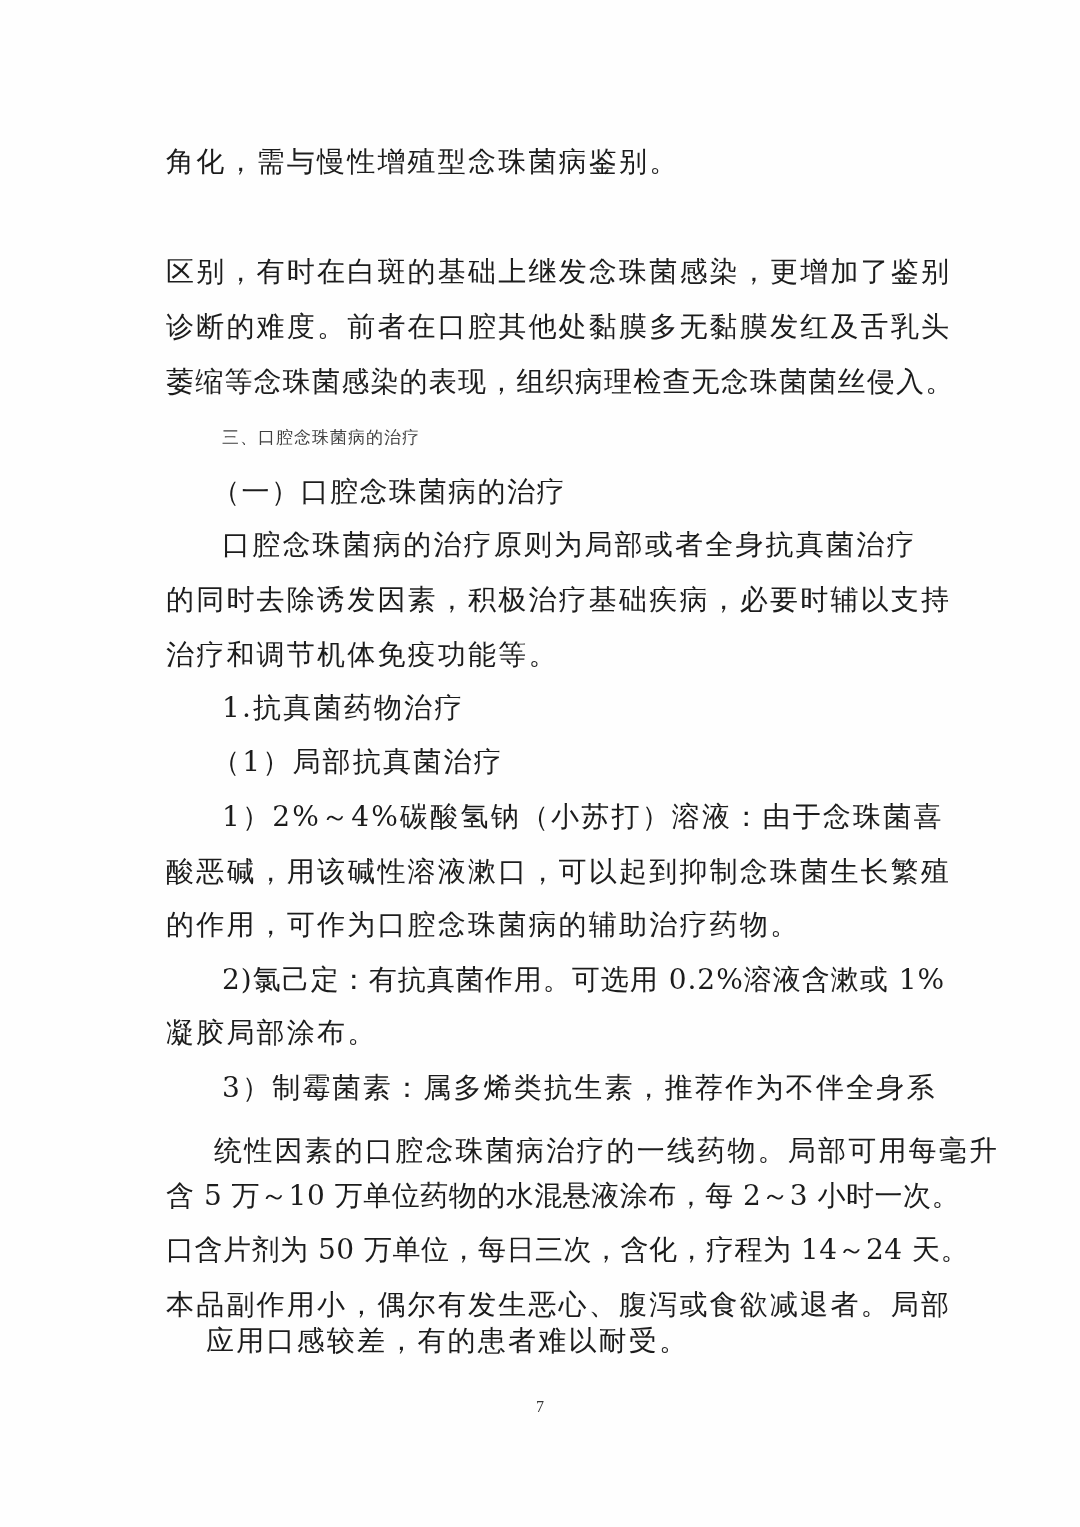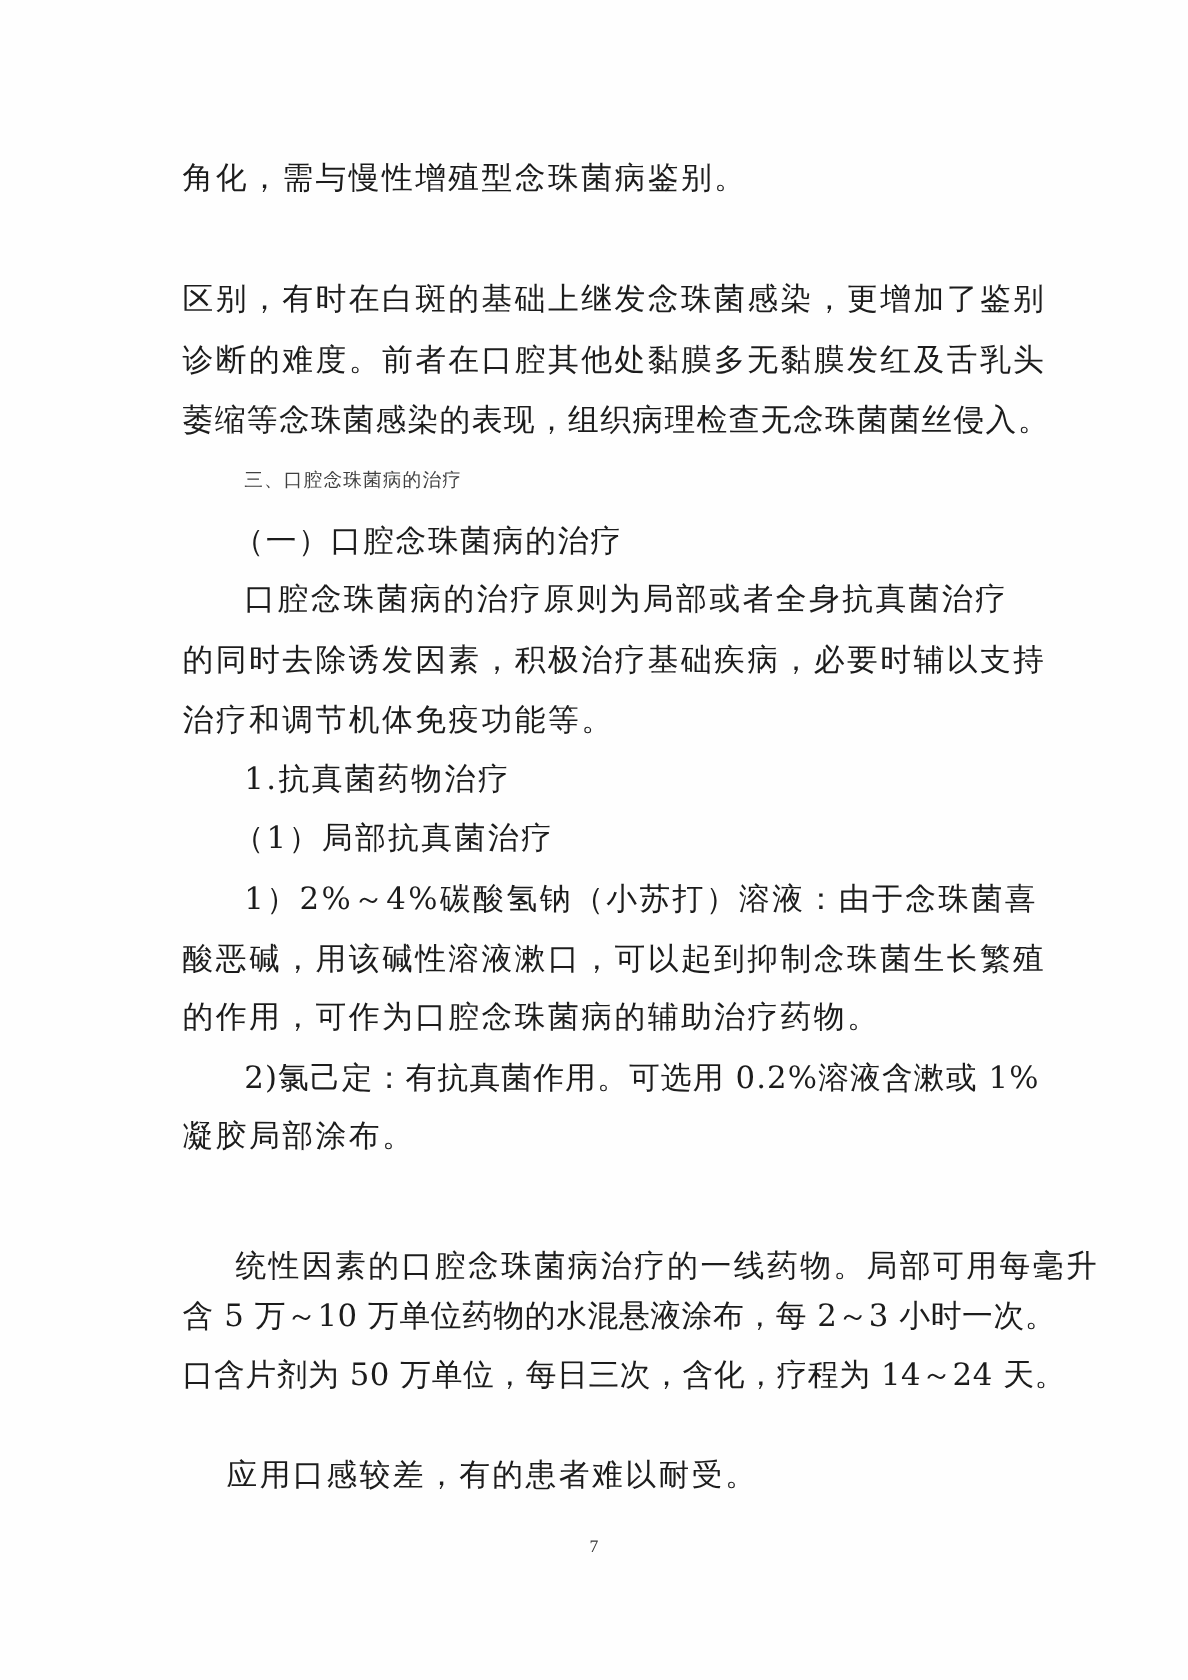--- a/index.html
+++ b/index.html
@@ -85,20 +85,22 @@
   <div class="line" style="left:222px; top:688px;">1.抗真菌药物治疗</div>
   <div class="line" style="left:212px; top:742px;text-align:right;">（1）局部抗真菌治疗</div>
 
   <div class="line indent-j" style="top:797px;">1）2%～4%碳酸氢钠（小苏打）溶液：由于念珠菌喜</div>
   <div class="line justify" style="top:852px;">酸恶碱，用该碱性溶液漱口，可以起到抑制念珠菌生长繁殖</div>
   <div class="line" style="left:166px; top:905px;">的作用，可作为口腔念珠菌病的辅助治疗药物。</div>
 
   <div class="line indent-j" style="top:960px; letter-spacing:1px;">2)氯己定：有抗真菌作用。可选用 0.2%溶液含漱或 1%</div>
   <div class="line" style="left:166px; top:1013px;">凝胶局部涂布。</div>
 
+  <div class="line indent-j" style="top:1068px;">3）制霉菌素：属多烯类抗生素，推荐作为不伴全身系</div>
   <div class="line justify" style="top:1131px;margin-left:48px;">统性因素的口腔念珠菌病治疗的一线药物。局部可用每毫升</div>
   <div class="line justify" style="top:1176px; letter-spacing:0.5px;">含 5 万～10 万单位药物的水混悬液涂布，每 2～3 小时一次。</div>
   <div class="line justify" style="top:1230px; letter-spacing:0.5px;">口含片剂为 50 万单位，每日三次，含化，疗程为 14～24 天。</div>
+  <div class="line justify" style="top:1285px;">本品副作用小，偶尔有发生恶心、腹泻或食欲减退者。局部</div>
   <div class="line" style="left:166px; top:1321px;margin-left:40px;">应用口感较差，有的患者难以耐受。</div>
 
   <div class="page-number">7</div>
 
 </div>
 
 </body></html>

